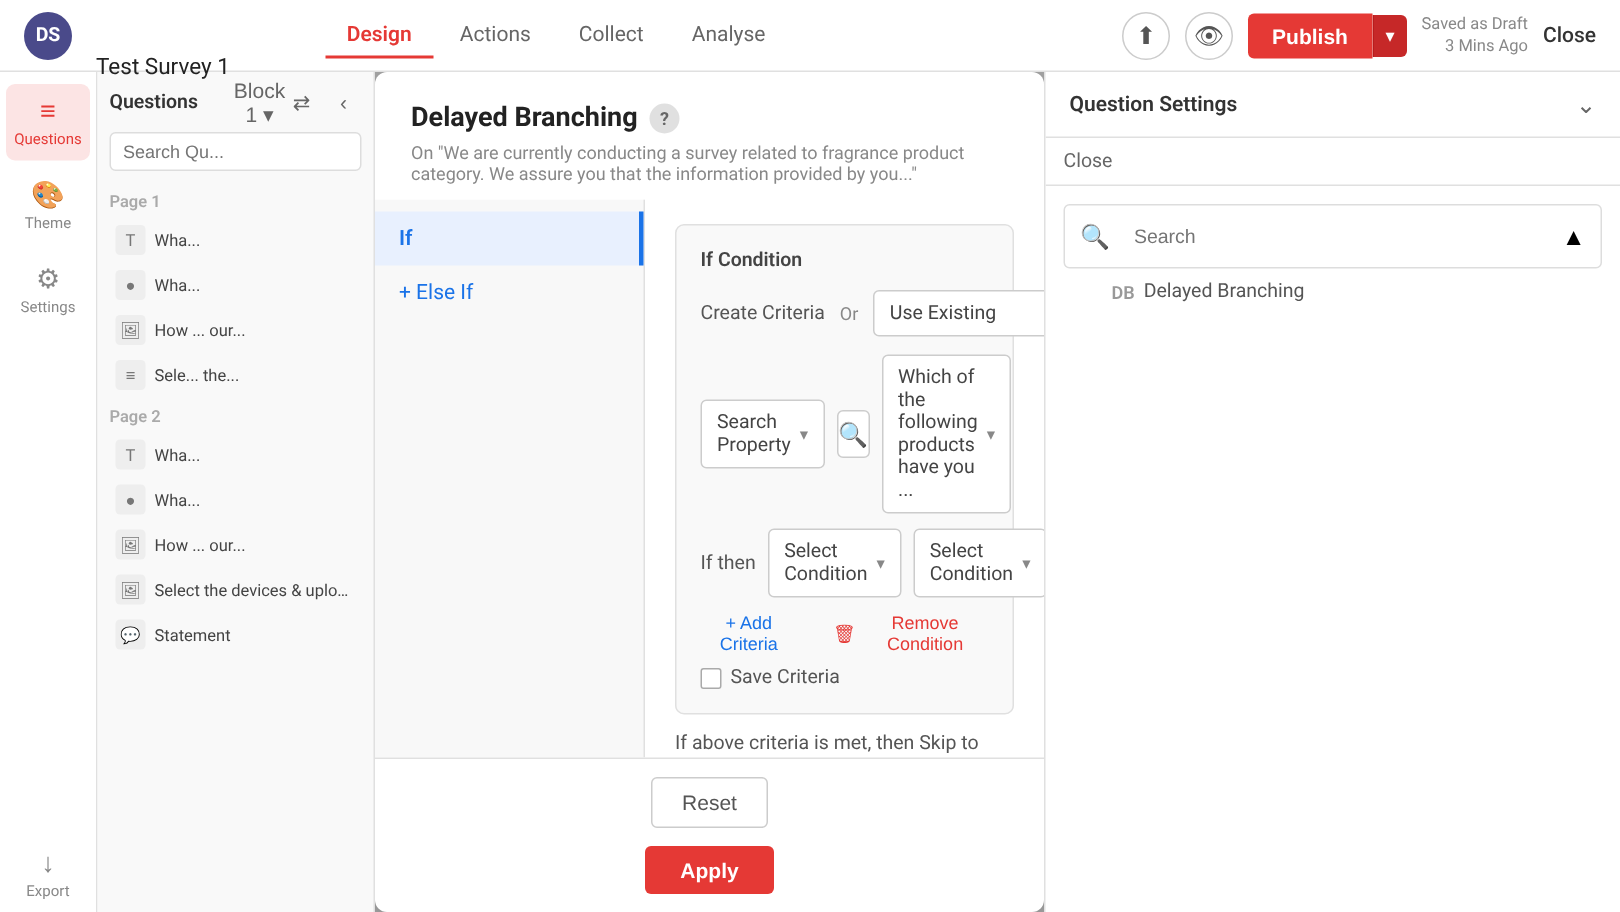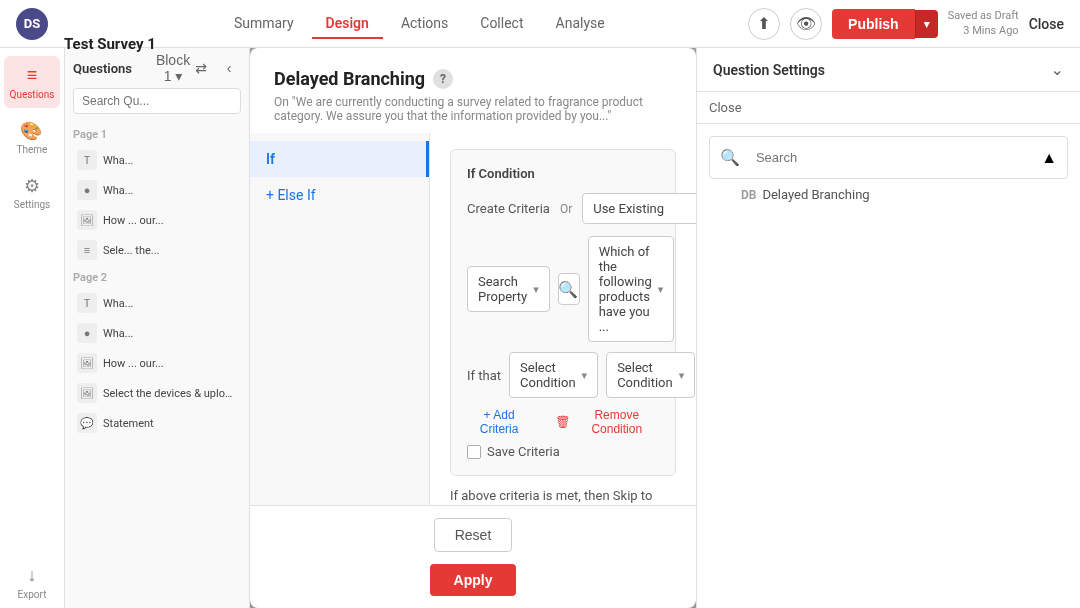--- a/index.html
+++ b/index.html
@@ -4,21 +4,21 @@
   <style>
     * { box-sizing: border-box; margin: 0; padding: 0; }
     body { font-family: -apple-system, BlinkMacSystemFont, 'Segoe UI', Roboto, sans-serif; background: #f0f0f0; width: 1080px; height: 608px; overflow: hidden; position: relative; }
 
     
     .top-header {
       display: flex; align-items: center; background: #fff; height: 48px;
       border-bottom: 1px solid #e0e0e0; padding: 0 16px; gap: 16px; position: relative; z-index: 1;
     }
     .app-logo { width: 32px; height: 32px; border-radius: 50%; background: #4a4a8a; display: flex; align-items: center; justify-content: center; color: #fff; font-weight: bold; font-size: 13px; }
-    .survey-title { font-size: 15px; font-weight: 700; color: #222; margin-right: 8px; margin-top: 40px; }
+    .survey-title { font-size: 15px; font-weight: 400; color: #222; margin-right: 8px; margin-top: 40px; }
     .nav-tabs { display: flex; gap: 4px; margin-left: 40px; }
     .nav-tab { padding: 6px 14px; font-size: 14px; color: #666; cursor: pointer; border-bottom: 2px solid transparent; }
     .nav-tab.active { color: #e53935; border-bottom: 2px solid #e53935; font-weight: 600; }
     .header-right { margin-left: auto; display: flex; align-items: center; gap: 10px; }
     .icon-btn { width: 32px; height: 32px; border-radius: 50%; border: 1px solid #ccc; background: #fff; display: flex; align-items: center; justify-content: center; cursor: pointer; font-size: 16px; color: #555; }
     .publish-btn-group { display: flex; align-items: center; }
     .publish-btn { background: #e53935; color: #fff; border: none; padding: 7px 16px; font-size: 14px; font-weight: 600; cursor: pointer; border-radius: 4px 0 0 4px; }
     .publish-chevron { background: #c62828; color: #fff; border: none; padding: 7px 8px; font-size: 12px; cursor: pointer; border-radius: 0 4px 4px 0; border-left: 1px solid #b71c1c; }
     .saved-info { font-size: 11px; color: #888; line-height: 1.3; text-align: right; }
     .close-btn-top { font-size: 14px; color: #333; cursor: pointer; font-weight: 500; }
@@ -118,21 +118,20 @@
     .db-row { display: flex; align-items: center; gap: 6px; padding: 8px; font-size: 13px; color: #555; }
     .db-label { color: #999; font-size: 12px; font-weight: 600; margin-left: 24px; }
   </style>
 </head>
 <body>
 
 <div class="top-header">
   <div class="app-logo">DS</div>
   <span class="survey-title">Test Survey 1</span>
   <nav class="nav-tabs">
-    <div class="nav-tab">Summary</div>
     <div class="nav-tab active">Design</div>
     <div class="nav-tab">Actions</div>
     <div class="nav-tab">Collect</div>
     <div class="nav-tab">Analyse</div>
   </nav>
   <div class="header-right">
     <div class="icon-btn">⬆</div>
     <div class="icon-btn">👁</div>
     <div class="publish-btn-group">
       <button class="publish-btn">Publish</button>
@@ -259,21 +258,21 @@
                   <span class="chevron">▾</span>
                 </div>
                 <div class="search-icon-box">🔍</div>
                 <div class="select-box question-select">
                   <span>Which of the following products have you ...</span>
                   <span class="chevron">▾</span>
                 </div>
               </div>
 
               <div class="condition-row">
-                <span class="if-user-label">If that</span>
+                <span class="if-user-label">If then</span>
                 <div class="select-box cond-select">
                   <span>Select Condition</span>
                   <span class="chevron">▾</span>
                 </div>
                 <div class="select-box cond-select">
                   <span>Select Condition</span>
                   <span class="chevron">▾</span>
                 </div>
               </div>
 

